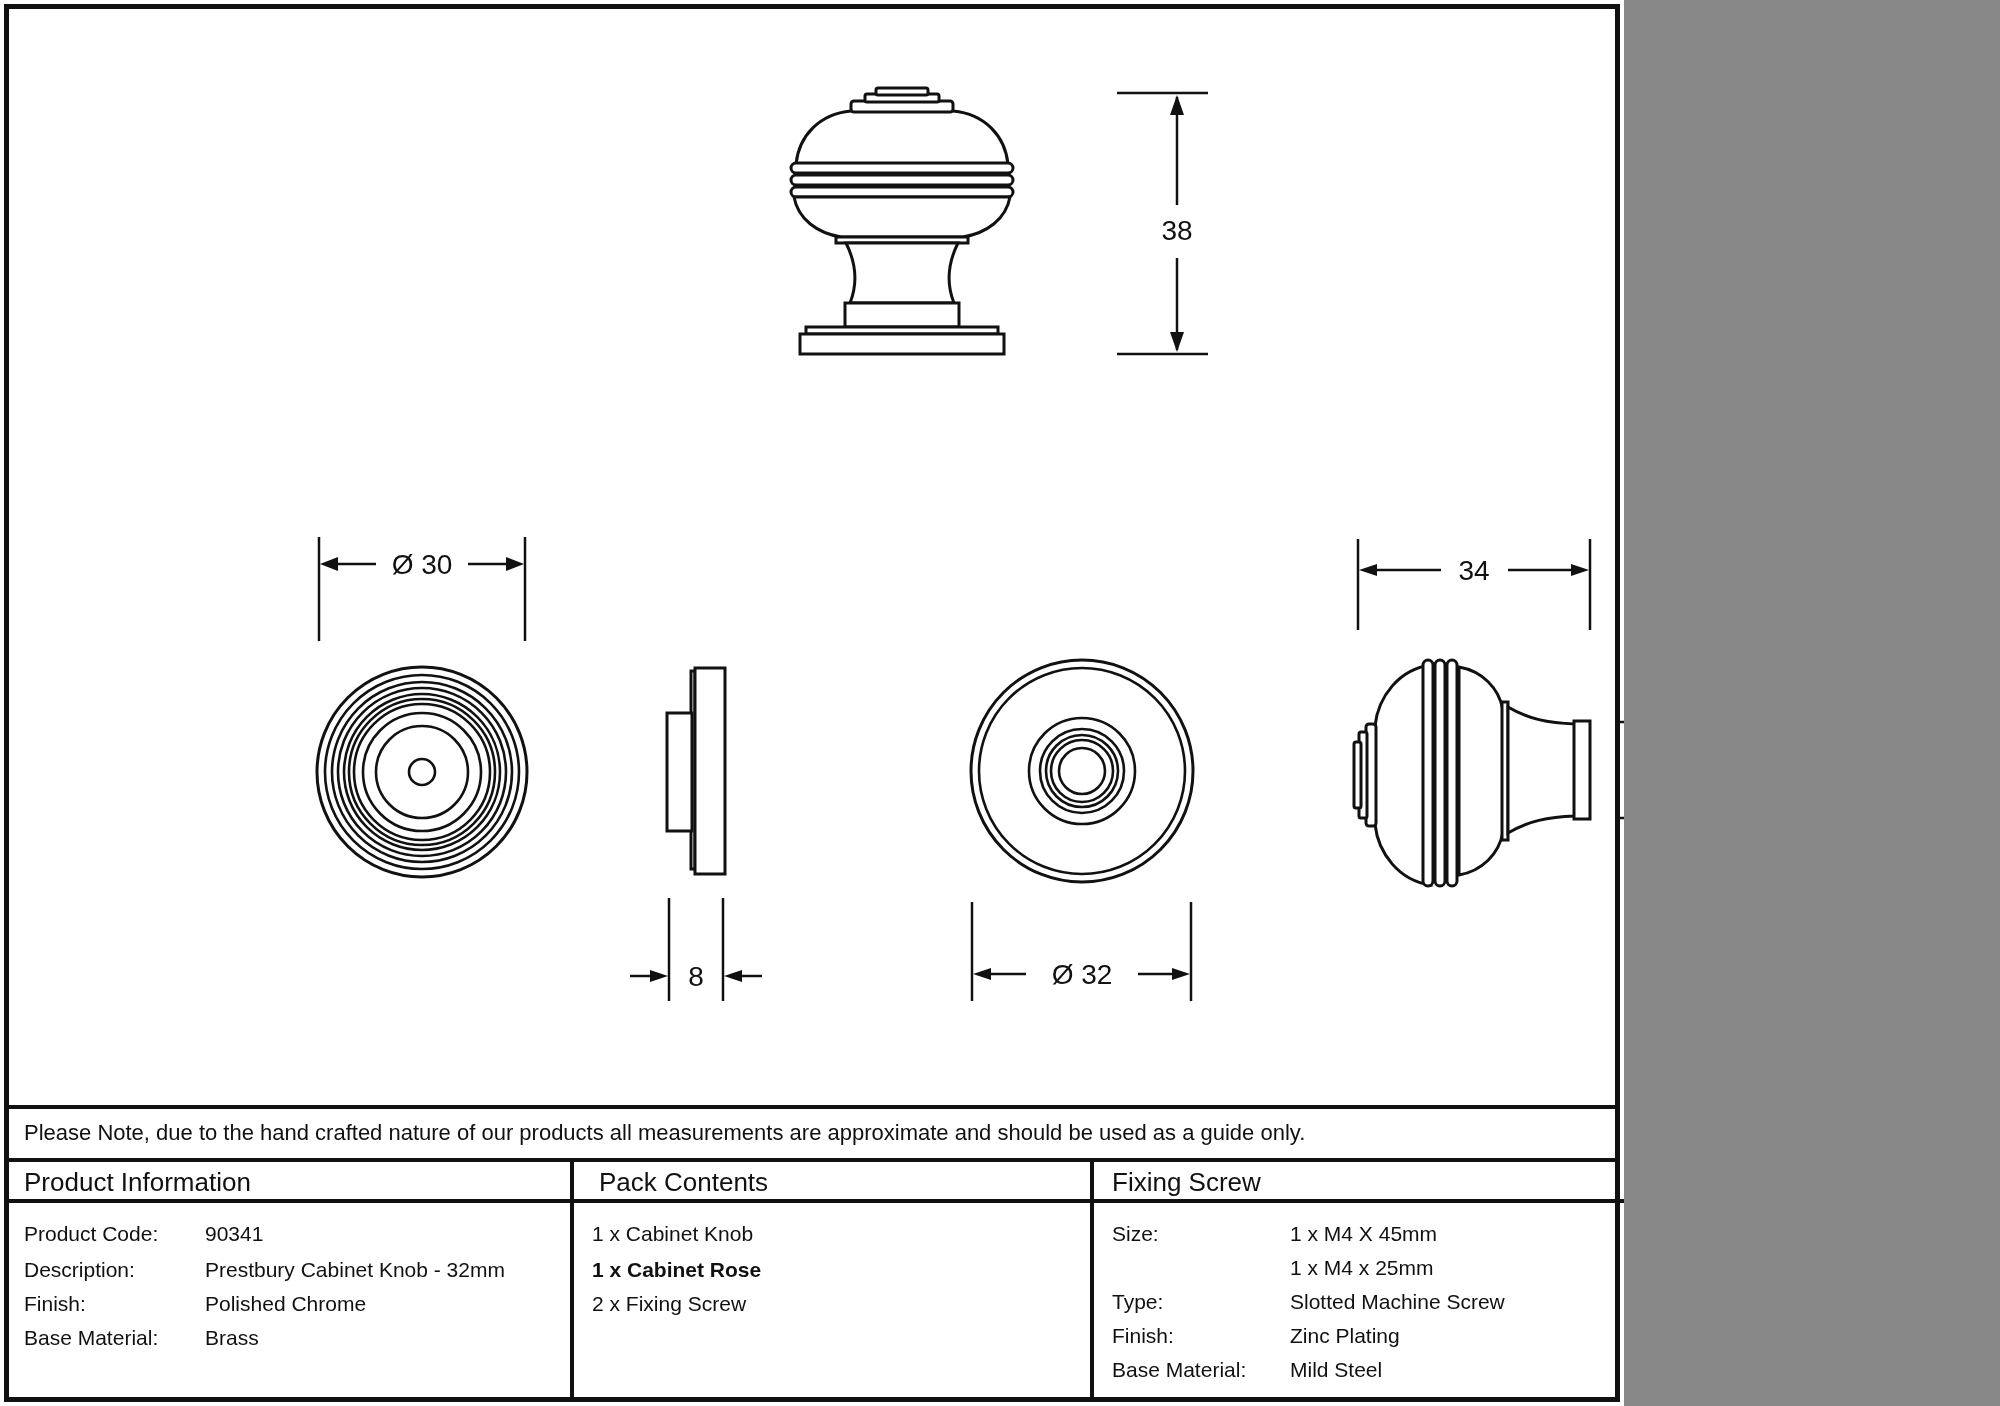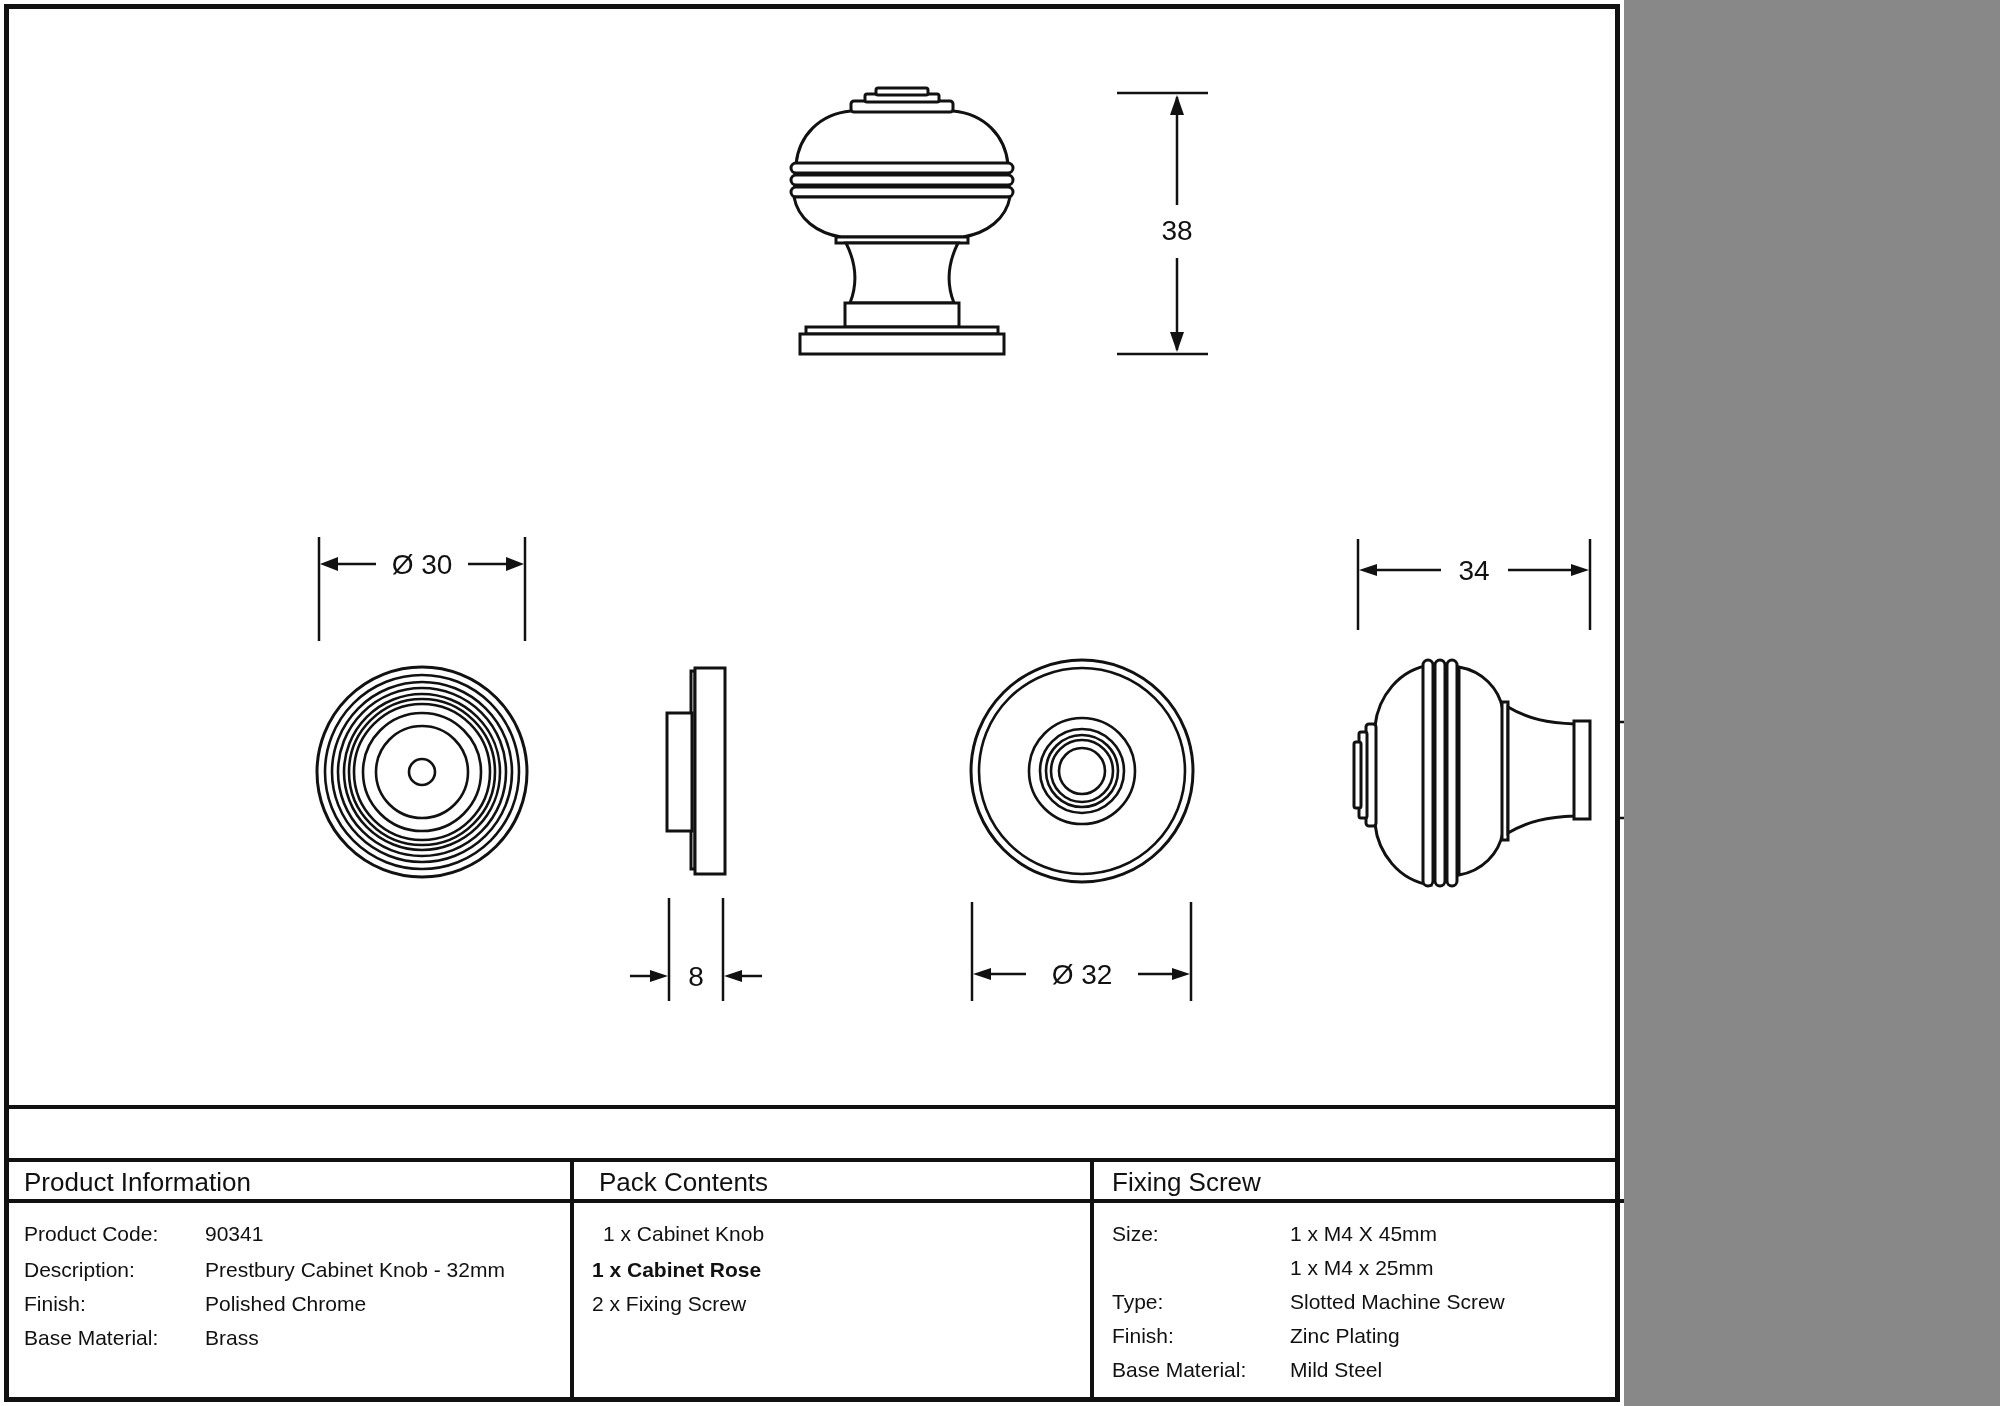--- a/index.html
+++ b/index.html
@@ -143,20 +143,21 @@
       <path d="M 1620 818 H 1702"></path>
       <path d="M 1681 726 V 748"></path>
       <path d="M 1681 792 V 814"></path>
       <polygon points="1681,724 1674,744 1688,744" fill="#111" stroke="none"></polygon>
       <polygon points="1681,816 1674,796 1688,796" fill="#111" stroke="none"></polygon>
       <text class="dim-text" x="1684" y="780" text-anchor="middle" stroke="none">Ø 14</text>
     </g>
   </svg>
 
   <div class="hline" style="left:6px; right:6px; top:1105px; height:4px;"></div>
+  <span class="txt note-text" style="left:24px; top:1133px;">Please Note, due to the hand crafted nature of our products all measurements are approximate and should be used as a guide only.</span>
   <div class="hline" style="left:6px; right:6px; top:1158px; height:4px;"></div>
 
   <div class="hline" style="left:6px; width:1644px; top:1199px; height:4px;"></div>
   <div class="vline" style="left:570px;  top:1162px; bottom:6px; width:4px;"></div>
   <div class="vline" style="left:1090px; top:1162px; bottom:6px; width:4px;"></div>
   <div class="vline" style="left:1648px; top:1162px; bottom:6px; width:4px;"></div>
 
   <span class="txt hdr" style="left:24px;   top:1182px;">Product Information</span>
   <span class="txt hdr" style="left:592px;  top:1182px;margin-left:7px;">Pack Contents</span>
   <span class="txt hdr" style="left:1112px; top:1182px;">Fixing Screw</span>
@@ -166,21 +167,21 @@
     <span class="txt" style="left:205px; top:1234px;">90341</span>
     <span class="txt" style="left:24px; top:1270px;">Description:</span>
     <span class="txt" style="left:205px; top:1270px;">Prestbury Cabinet Knob - 32mm</span>
     <span class="txt" style="left:24px; top:1304px;">Finish:</span>
     <span class="txt" style="left:205px; top:1304px;">Polished Chrome</span>
     <span class="txt" style="left:24px; top:1338px;">Base Material:</span>
     <span class="txt" style="left:205px; top:1338px;">Brass</span>
   </div>
 
   <div>
-    <span class="txt" style="left:592px; top:1234px;margin-left:11px;">1 x Cabinet Knob</span>
+    <span class="txt" style="left:592px; top:1234px;">1 x Cabinet Knob</span>
     <span class="txt" style="left:592px; top:1270px;font-weight:bold;">1 x Cabinet Rose</span>
     <span class="txt" style="left:592px; top:1304px;">2 x Fixing Screw</span>
   </div>
 
   <div>
     <span class="txt" style="left:1112px; top:1234px;">Size:</span>
     <span class="txt" style="left:1290px; top:1234px;">1 x M4 X 45mm</span>
     <span class="txt" style="left:1290px; top:1268px;">1 x M4 x 25mm</span>
     <span class="txt" style="left:1112px; top:1302px;">Type:</span>
     <span class="txt" style="left:1290px; top:1302px;">Slotted Machine Screw</span>

